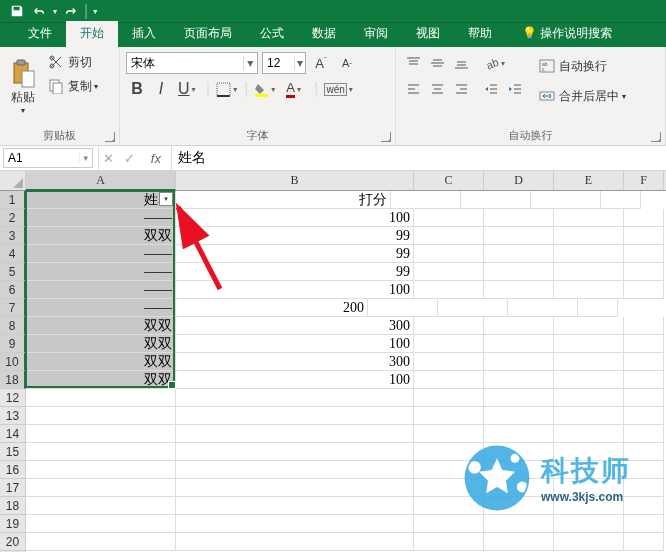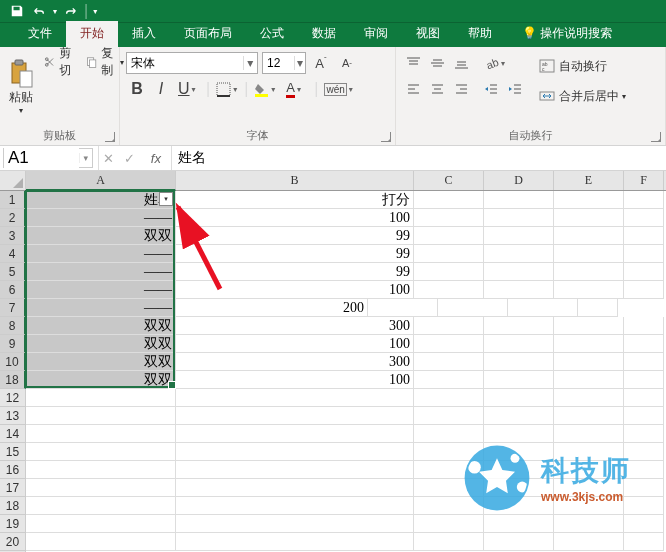--- a/index.html
+++ b/index.html
@@ -3,41 +3,41 @@
 <meta charset="utf-8">
 <style>
 *{box-sizing:border-box;margin:0;padding:0;font-family:"Microsoft YaHei",SimSun,sans-serif;user-select:none}
 body{width:666px;height:552px;overflow:hidden;background:#fff}
 .titlebar{height:23px;background:#0e7a3e;display:flex;align-items:center;padding:0 6px;border-bottom:1px solid #0b6332}
 .titlebar .ic{width:22px;height:22px;display:flex;align-items:center;justify-content:center;color:#fff}
 .titlebar .ic svg{width:14px;height:14px}
 .titlebar .sep{color:#fff;opacity:.4;margin:0 2px}
 .menubar{height:24px;background:#0e7a3e;display:flex;align-items:flex-end;padding:0 14px;color:#fff;font-size:12px}
 .menubar .mi{padding:4px 14px 5px;cursor:pointer}
-.menubar .mi.active{background:#f3f2f1;color:#7f1d1d}
+.menubar .mi.active{background:#f3f2f1;color:#0f766e}
 .menubar .lamp{margin-left:2px}
 .ribbon{height:99px;background:#f3f2f1;border-bottom:1px solid #d4d4d4;display:flex}
 .group{border-right:1px solid #e1dfdd;display:flex;flex-direction:column;position:relative}
 .group-top{flex:1;display:flex;padding:3px}
 .glabel{font-size:11px;color:#666;text-align:center;height:18px;line-height:16px;position:relative}
 .glabel .lau{position:absolute;right:4px;bottom:3px;width:10px;height:10px;border:1px solid #888;border-top:none;border-left:none}
 .glabel .lau:after{content:"";position:absolute;right:-1px;bottom:-1px;border:2px solid transparent;border-right-color:#888;border-bottom-color:#888}
 .btn{display:flex;flex-direction:column;align-items:center;justify-content:center;padding:2px 4px;border:1px solid transparent;cursor:pointer;color:#333}
 .icrow{display:flex;align-items:center;height:24px;font-size:12px;padding:0 4px;cursor:pointer;border:1px solid transparent;color:#333}
 .icrow svg,.icrow .icn{width:16px;height:16px;margin-right:4px}
 .dd{display:flex;align-items:center;border:1px solid #ababab;background:#fff;height:22px;font-size:12px}
 .dd input{border:none;outline:none;width:100%;padding:0 4px;font-size:12px}
 .dd .car{width:16px;text-align:center;color:#666;border-left:1px solid #ddd}
 .tog{width:22px;height:22px;display:flex;align-items:center;justify-content:center;border:1px solid transparent;cursor:pointer;color:#444}
 .tog svg{width:15px;height:15px}
 .tog.hascar{width:30px;justify-content:flex-start;padding-left:3px}
 .tog .car{font-size:8px;margin-left:2px;color:#666}
 .fbar{height:25px;border-bottom:1px solid #d4d4d4;display:flex;align-items:center;background:#fff}
 .namebox{width:90px;border:1px solid #ccc;height:20px;margin:0 3px;display:flex;align-items:center}
-.namebox input{border:none;outline:none;width:100%;padding:0 4px;font-size:17px;text-align:left}
+.namebox input{border:none;outline:none;width:100%;padding:0 4px;font-size:12px;text-align:left}
 .namebox .car{width:16px;text-align:center;color:#888;font-size:9px;border-left:1px solid #eee;cursor:pointer}
 .fbtns{display:flex;align-items:center;border-left:1px solid #ddd;border-right:1px solid #ddd;height:100%;padding:0 4px;margin:0 2px;gap:10px}
 .fbtn{color:#aaa;font-size:13px;cursor:pointer}
 .fxlbl{font-style:italic;color:#666;font-size:13px;margin:0 6px}
 .finput{flex:1;border:none;outline:none;font-size:14px;padding:0 4px;font-family:SimSun}
 .sheet{display:flex;height:calc(100% - 179px);background:#fff;position:relative}
 .rowh{width:26px;background:#e6e6e6;border-right:1px solid #ccc}
 .rowh .rh{height:18px;border-bottom:1px solid #ccc;font-size:12px;color:#333;display:flex;align-items:center;justify-content:center;cursor:pointer}
 .colh{height:20px;display:flex;background:#e6e6e6;border-bottom:1px solid #999}
 .colh .corn{width:26px;border-right:1px solid #ccc;background:#e6e6e6;cursor:pointer;position:relative}
@@ -51,21 +51,21 @@
 .cell.sel{background:#c8c8c8}
 .selbox{position:absolute;border:2px solid #217346;pointer-events:none}
 .selbox:after{content:"";position:absolute;right:-3px;bottom:-3px;width:6px;height:6px;background:#217346;border:1px solid #fff}
 .filter-ic{position:absolute;right:2px;top:1px;width:14px;height:14px;border:1px solid #888;background:#fff;display:flex;align-items:center;justify-content:center;font-size:7px;color:#333;cursor:pointer}
 .arrow{position:absolute;z-index:10;pointer-events:none}
 .rh.sel{background:#d2d2d2;border-right:2px solid #217346;margin-right:-1px}
 .watermark{position:absolute;right:35px;bottom:50px;opacity:.85;display:flex;align-items:center;gap:8px;pointer-events:none}
 .wm-ic{width:72px;height:72px}
 .wm-txt{color:#36a9e1;font-weight:bold}
 .wm-txt .t1{font-size:28px;letter-spacing:2px}
-.wm-txt .t2{font-size:12px;color:#c2410c}
+.wm-txt .t2{font-size:12px;color:#0c4a6e}
 </style>
 </head>
 <body>
 
 <div class="titlebar">
   <div class="ic">
       <svg viewBox="0 0 16 16">
         <path fill="currentColor" d="M2 2h10l2 2v10H2V2zm2 1v4h7V3H4zm1 7h6v3H5v-3z"></path>
       </svg>
     </div>
@@ -102,21 +102,21 @@
     <div class="group-top">
       <div class="btn" style="width:40px">
         <svg width="26" height="30" viewBox="0 0 26 30">
             <rect x="4" y="4" width="14" height="20" fill="#d8a33e" stroke="#8a6320"></rect>
             <rect x="7" y="1" width="8" height="5" rx="1" fill="#999" stroke="#666"></rect>
             <rect x="12" y="12" width="12" height="16" fill="#fff" stroke="#888"></rect>
           </svg>
         <span style="font-size:12px">粘贴</span>
         <span style="font-size:8px">▾</span>
       </div>
-      <div style="display:flex;flex-direction:row">
+      <div style="display:flex;flex-direction:column">
         <div class="icrow">
             <svg viewBox="0 0 16 16">
               <path fill="none" stroke="#555" d="M3 3l10 10M13 3L3 13"></path>
               <circle cx="4" cy="12" r="2" fill="none" stroke="#555"></circle>
               <circle cx="4" cy="4" r="2" fill="none" stroke="#555"></circle>
             </svg>
             <span>剪切</span>
           </div>
         <div class="icrow">
             <svg viewBox="0 0 16 16">
@@ -333,21 +333,21 @@
       <div class="rh">15</div>
       <div class="rh">16</div>
       <div class="rh">17</div>
       <div class="rh">18</div>
       <div class="rh">19</div>
       <div class="rh">20</div>
     </div>
   <div class="cells" id="cells">
       <div class="row">
         <div class="cell sel ra" style="width: 150px; position: relative;">姓名<div class="filter-ic">▾</div></div>
-        <div class="cell ra" style="width: 238px; position: relative;">打分</div>
+        <div class="cell ra" style="width: 215px; position: relative;">打分</div>
         <div class="cell" style="width: 70px; position: relative;"></div>
         <div class="cell" style="width: 70px; position: relative;"></div>
         <div class="cell" style="width: 70px; position: relative;"></div>
         <div class="cell" style="width: 40px; position: relative;"></div>
       </div>
       <div class="row">
         <div class="cell sel ra" style="width: 150px; position: relative;">——</div>
         <div class="cell ra" style="width: 238px; position: relative;">100</div>
         <div class="cell" style="width: 70px; position: relative;"></div>
         <div class="cell" style="width: 70px; position: relative;"></div>

